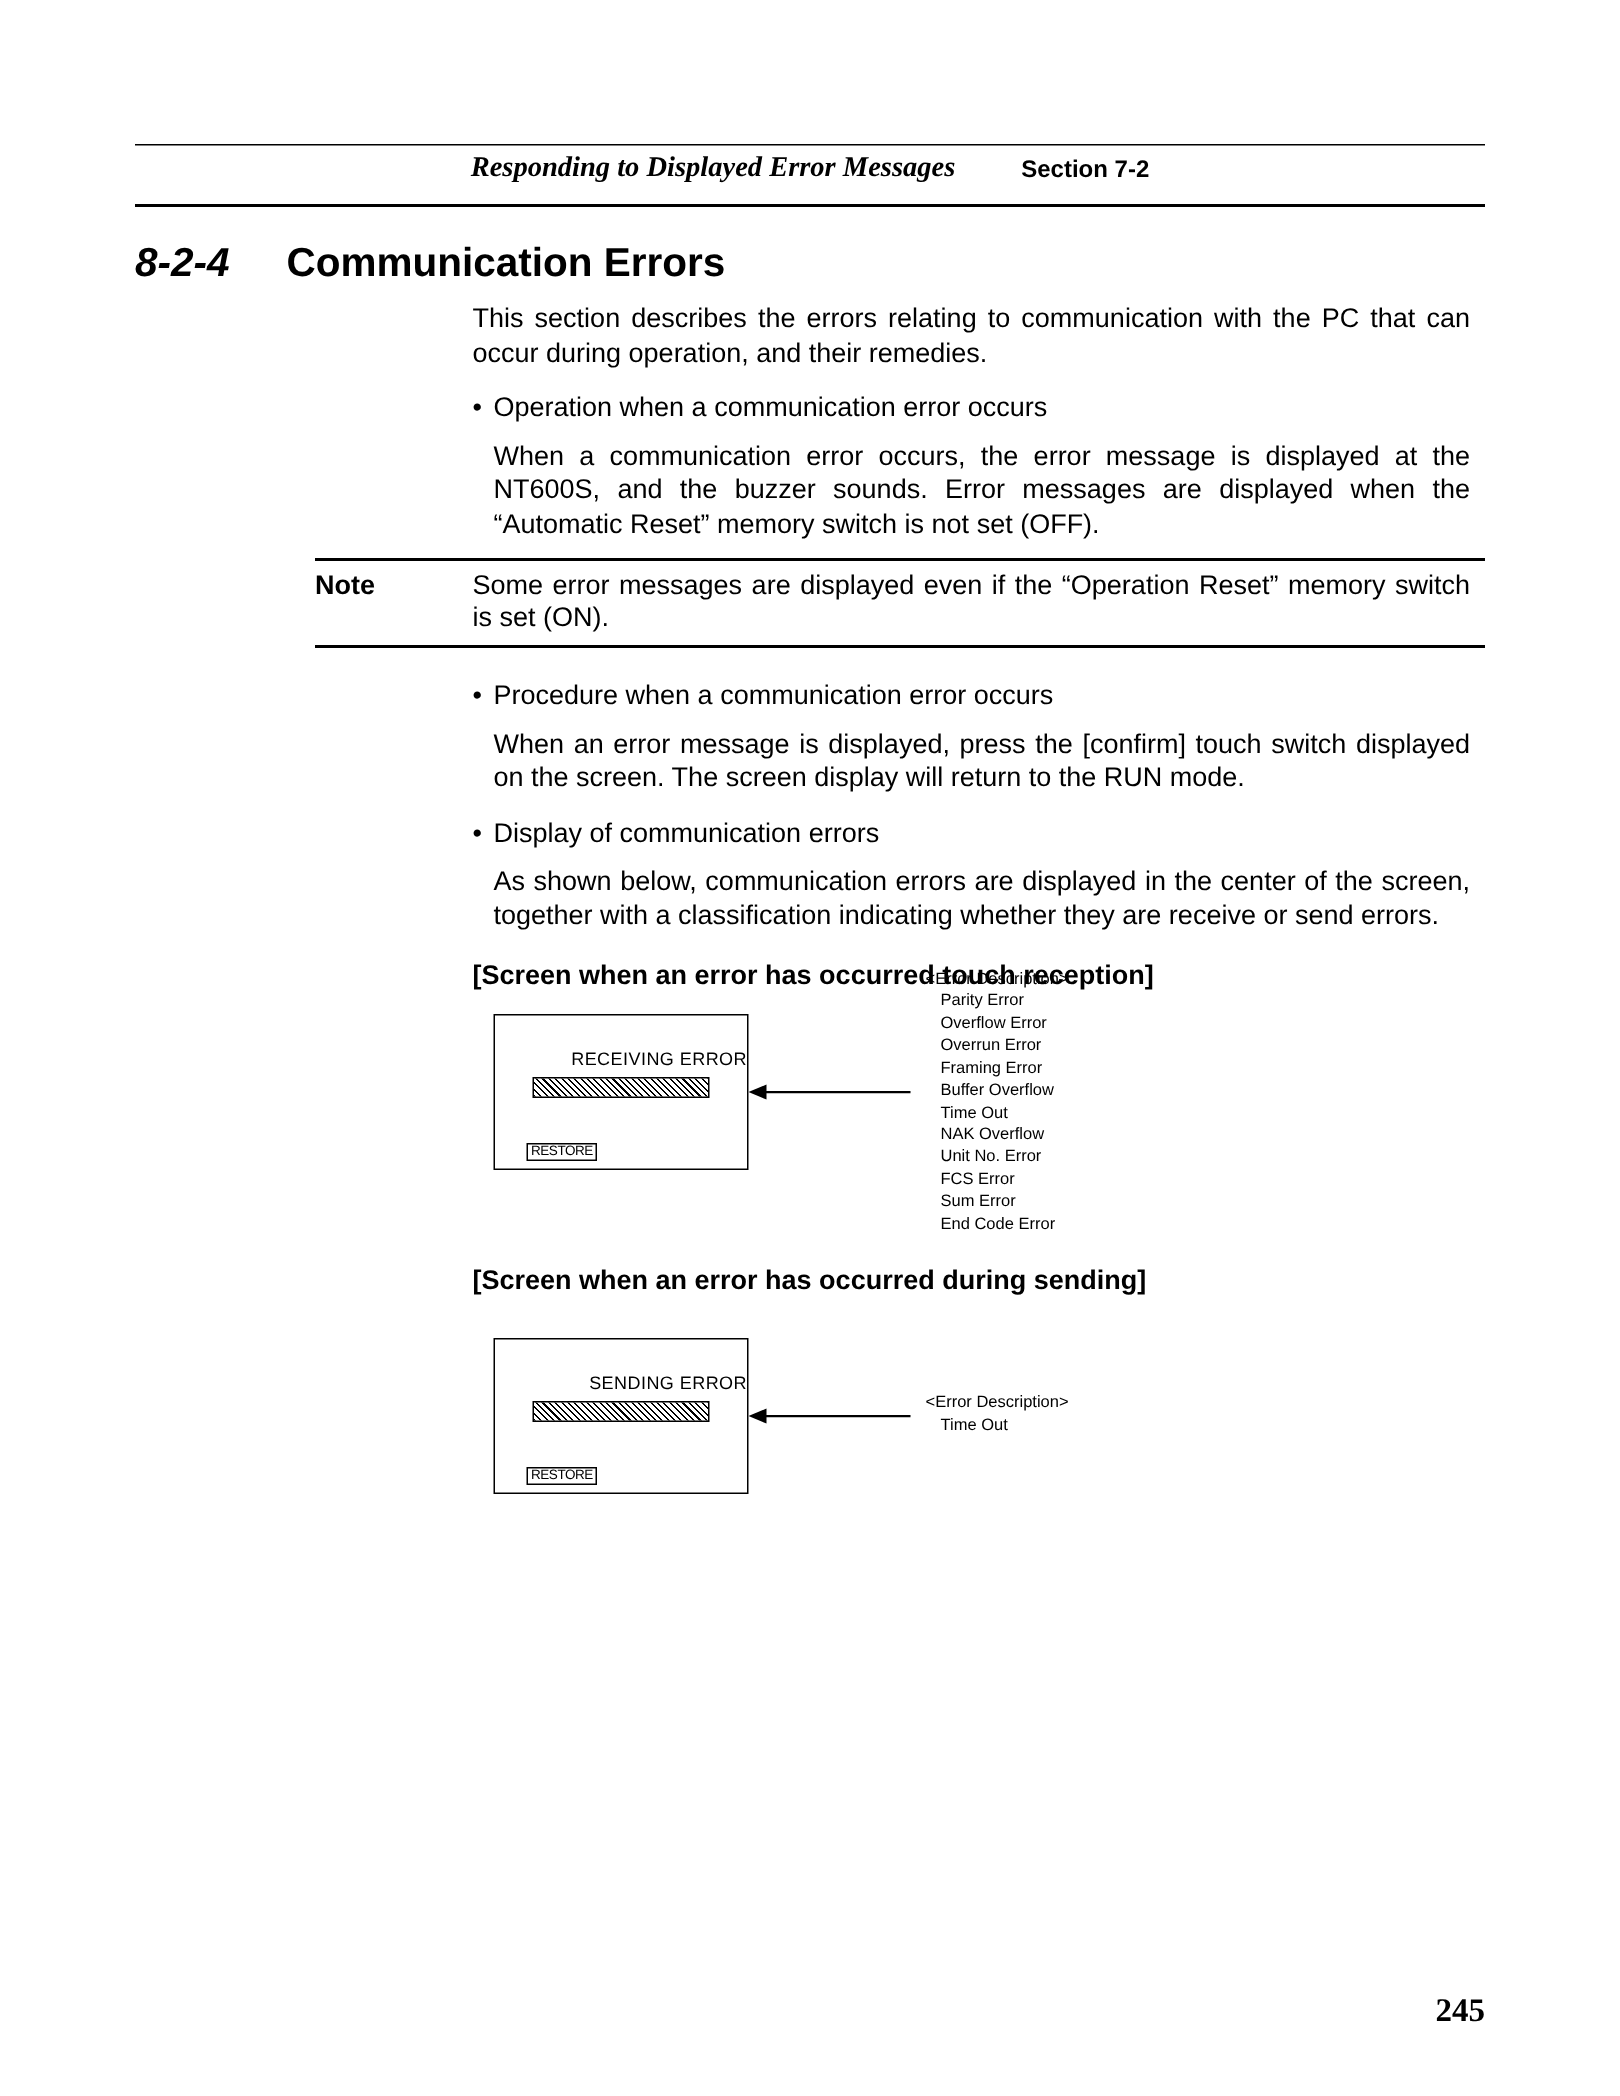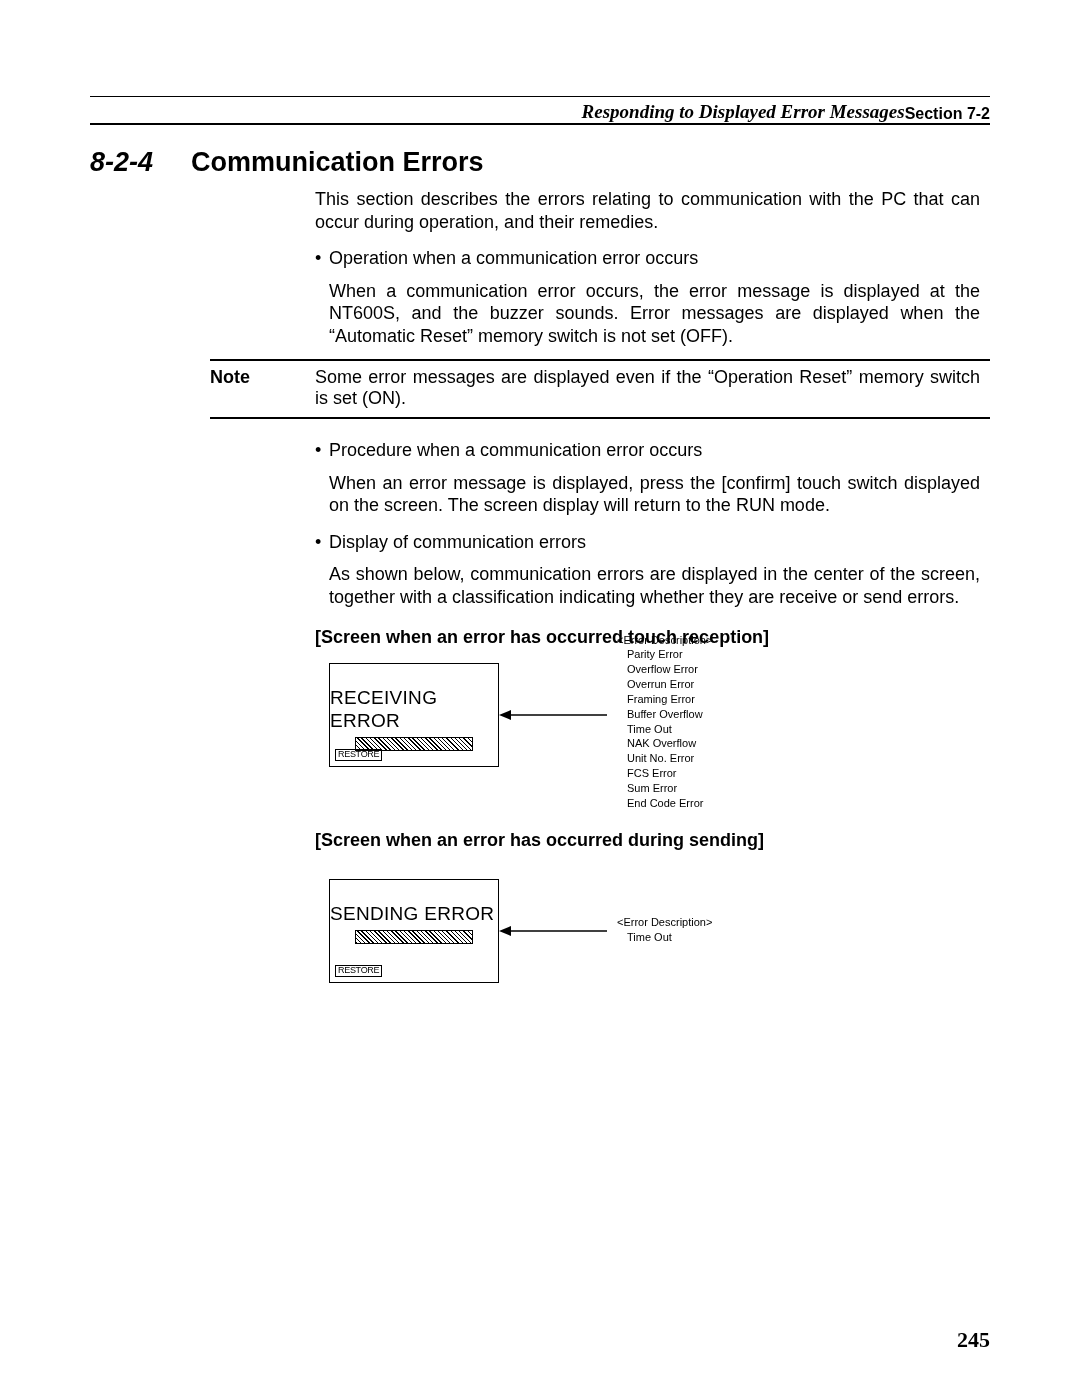--- a/index.html
+++ b/index.html
@@ -15,24 +15,25 @@
     position: relative;
     box-sizing: border-box;
     padding: 96px 90px 0 90px;
   }
   .header-line {
     border-top: 1.5px solid #000;
     margin-bottom: 4px;
   }
   .header-row {
     display: flex;
-    justify-content: flex-end;
+    justify-content: center;
     align-items: flex-end;
     border-bottom: 2.5px solid #000;
-    padding-bottom: 0;
+    padding-bottom: 13px;
+    gap: 44px;
   }
   .header-left {
     font-family: "Times New Roman", Times, serif;
     font-style: italic;
     font-weight: bold;
     font-size: 19px;
   }
   .header-right {
     font-family: Arial, Helvetica, sans-serif;
     font-weight: bold;
@@ -101,38 +102,38 @@
   }
   .screen-box {
     border: 1.5px solid #000;
     width: 170px;
     height: 104px;
     position: relative;
     box-sizing: border-box;
     padding-top: 22px;
   }
   .screen-title {
-    text-align: left;
-    font-size: 19px;
+    text-align: right;
+    font-size: 12px;
     letter-spacing: 0.3px;
     margin-bottom: 4px;
   }
   .hatched-bar {
     margin: 0 auto;
     width: 116px;
     height: 12px;
     background: repeating-linear-gradient(
       45deg, #000 0, #000 1px, #fff 1px, #fff 3px
     );
     border: 1px solid #000;
   }
   .restore-btn {
     position: absolute;
     bottom: 5px;
-    left: 5px;
+    left: 21px;
     font-size: 9px;
     border: 1px solid #000;
     padding: 0 2px;
     line-height: 1.1;
     letter-spacing: -0.3px;
   }
   .arrow-svg {
     flex: 0 0 auto;
     margin-top: 44px;
   }

